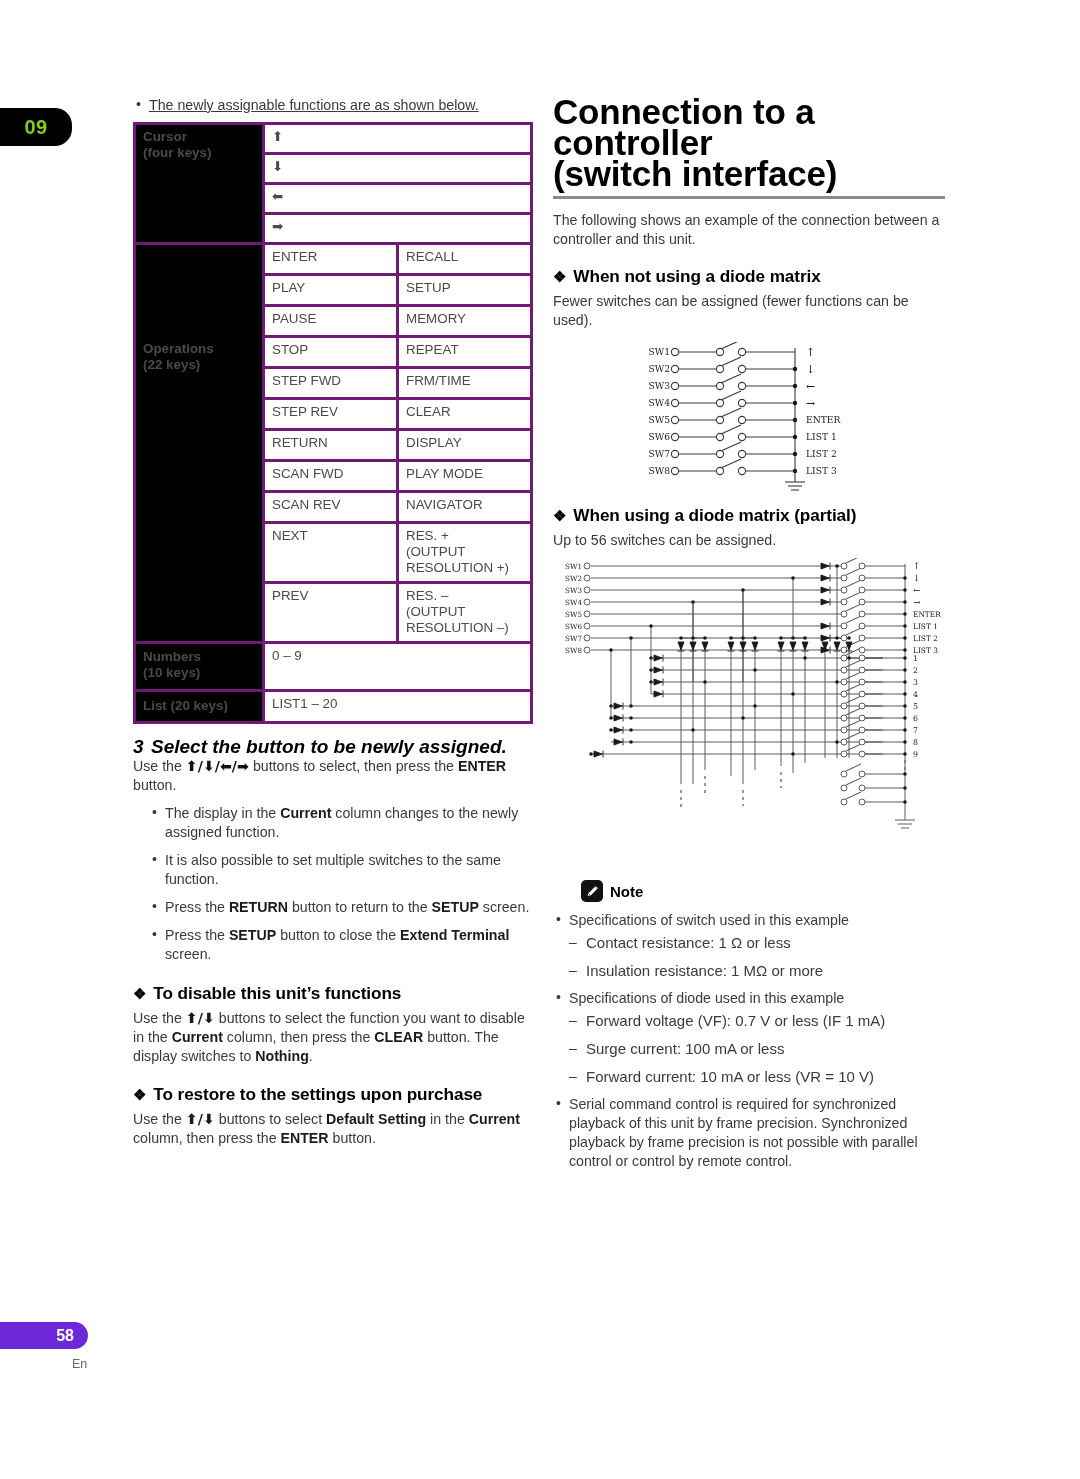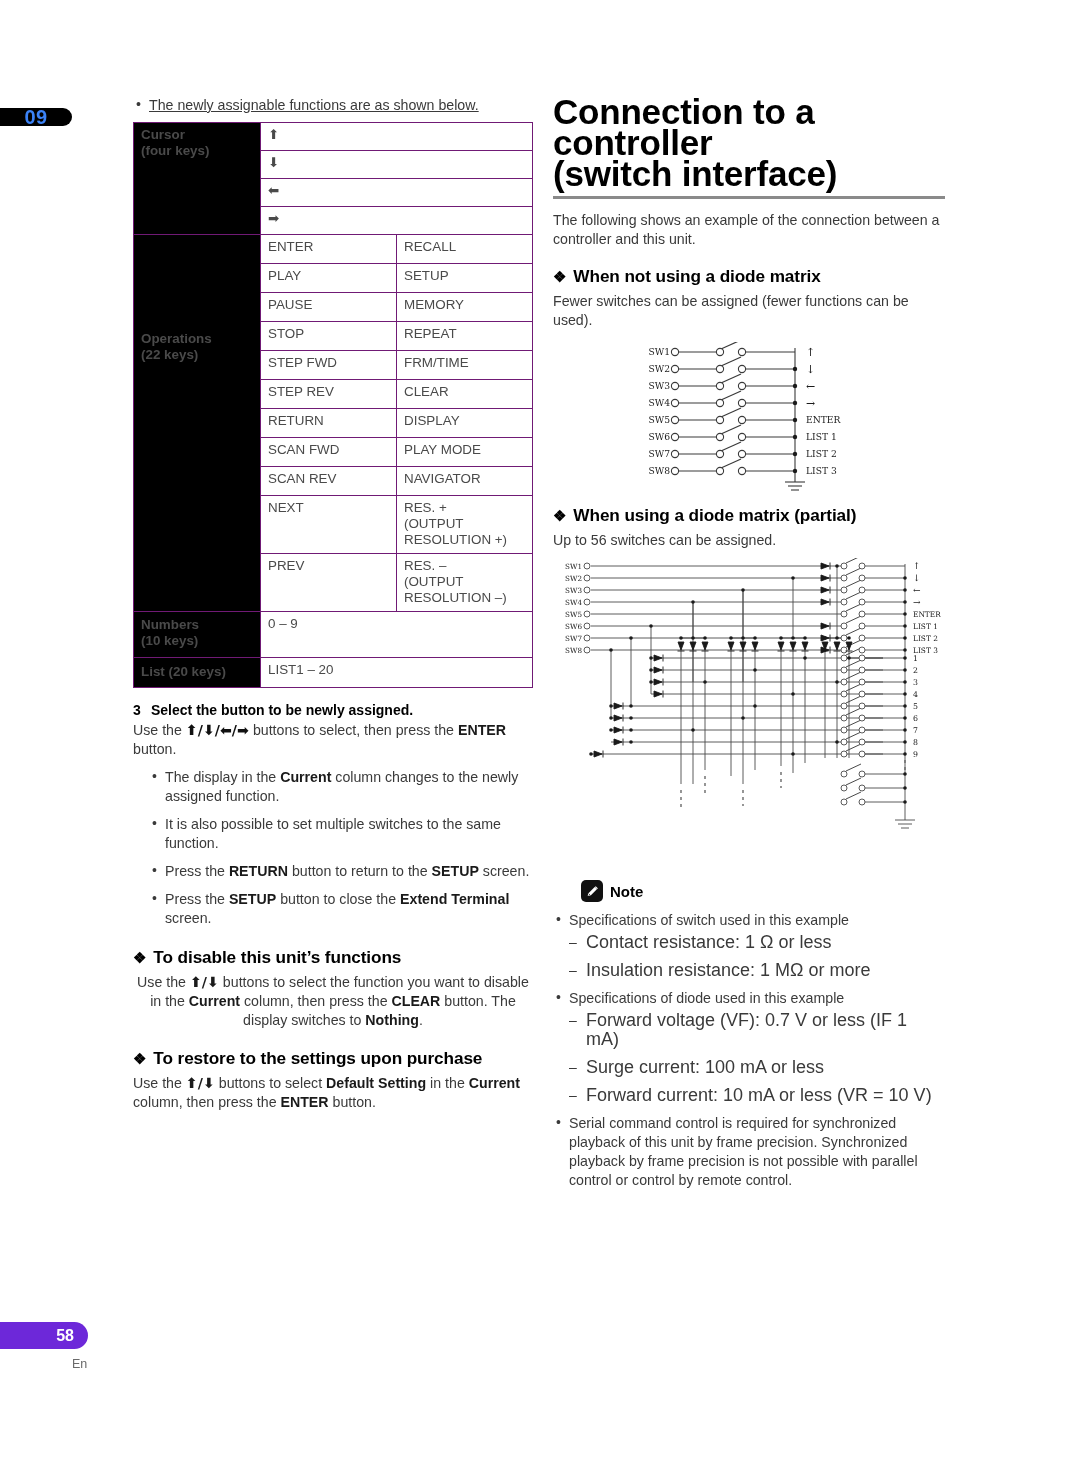--- a/index.html
+++ b/index.html
@@ -5,23 +5,23 @@
   html,body{margin:0;padding:0;}
   body{
     width:1080px;height:1479px;background:#fff;
     font-family:"Liberation Sans", sans-serif;
     color:#231f20;position:relative;overflow:hidden;
   }
   .page{position:absolute;inset:0;}
 
   
   .chapter-tab{
-    position:absolute;left:0;top:108px;width:72px;height:18px;
+    position:absolute;left:0;top:108px;width:72px;height:38px;
     background:#000;border-radius:0 17px 17px 0;
-    color:#3b82f6;font-weight:bold;font-size:20px;
+    color:#84cc16;font-weight:bold;font-size:20px;
     display:flex;align-items:center;justify-content:center;
     letter-spacing:.5px;
   }
 
   
   .col-left{position:absolute;left:133px;top:96px;width:400px;}
   .col-right{position:absolute;left:553px;top:96px;width:392px;}
 
   
   .body-text{font-size:14.2px;line-height:19px;color:#3a3a3a;}
@@ -30,33 +30,33 @@
   ul.bullets li{
     position:relative;padding-left:16px;margin-bottom:9px;
     font-size:14.2px;line-height:19px;color:#3a3a3a;
   }
   ul.bullets li:before{
     content:"\2022";position:absolute;left:3px;top:-1px;font-size:14px;color:#3a3a3a;
   }
   ul.dashes{list-style:none;margin:3px 0 0 0;padding:0;}
   ul.dashes li{
     position:relative;padding-left:17px;margin-bottom:9px;
-    font-size:18px;line-height:19px;color:#3a3a3a;
+    font-size:15px;line-height:19px;color:#3a3a3a;
   }
   ul.dashes li:before{
     content:"\2013";position:absolute;left:0;top:0;color:#3a3a3a;
   }
 
   .intro-bullet{position:relative;padding-left:16px;font-size:14.2px;line-height:19px;color:#3a3a3a;margin-bottom:7px;text-decoration:underline;}
   .intro-bullet:before{content:"\2022";position:absolute;left:3px;top:-1px;}
 
   
   table.fn-table{border-collapse:collapse;width:400px;table-layout:fixed;}
   table.fn-table td{
-    border:1px solid #701a75;
+    border:3px solid #701a75;
     font-size:13.4px;color:#4a4a4a;
     padding:4px 7px 5px 7px;vertical-align:top;
     line-height:16px;
   }
   td.cat{
     background:#000;color:#fff;font-weight:bold;font-size:13.6px;
     border-color:#000;vertical-align:bottom;line-height:16px;
     width:112px;padding-bottom:6px;
   }
   td.cat.mid{vertical-align:middle;}
@@ -69,21 +69,21 @@
     font-size:35px;line-height:31px;font-weight:bold;color:#000;
     margin:0;letter-spacing:-.2px;
   }
   .rule{height:3px;background:#8a8a8a;margin:7px 0 12px 0;}
   h2.sub{
     font-size:17.2px;font-weight:bold;color:#000;margin:0 0 4px 0;
     line-height:23px;letter-spacing:-.1px;
   }
   h2.sub .dia{font-size:15px;margin-right:7px;}
   h3.step{
-    font-size:14px;font-weight:bold;color:#000;margin:0 0 1px 0;line-height:19px;
+    font-size:19px;font-weight:bold;color:#000;margin:0 0 1px 0;line-height:19px;font-style:italic;
   }
   h3.step .num{display:inline-block;width:18px;}
 
   
   .note-head{display:flex;align-items:center;gap:7px;margin:0 0 9px 0;padding-left:28px;}
   .note-icon{
     width:22px;height:22px;background:#111;border-radius:5px;
     display:flex;align-items:center;justify-content:center;
   }
   .note-label{font-size:15px;font-weight:bold;color:#000;}
@@ -216,21 +216,21 @@
         <li>Press the <b>SETUP</b> button to close the <b>Extend Terminal</b> screen.</li>
       </ul>
     </div>
 
     <h2 class="sub" style="margin-top:18px;">
       <span class="dia">❖</span><span>To disable this unit’s functions</span>
     </h2>
     <div class="body-text" style="visibility: hidden;">
       Use the <b class="arrowglyph">⬇/⬇</b>
     </div>
-    <div class="body-text" style="margin-top:-19px;text-align:center;">
+    <div class="body-text" style="margin-top:-19px;">
       Use the <b class="arrowglyph">⬆/⬇</b> buttons to select the function you want to disable in the <b>Current</b> column, then press the <b>CLEAR</b> button. The display switches to <b>Nothing</b>.
     </div>
 
     <h2 class="sub" style="margin-top:17px;">
       <span class="dia">❖</span><span>To restore to the settings upon purchase</span>
     </h2>
     <div class="body-text">
       Use the <b class="arrowglyph">⬆/⬇</b> buttons to select <b>Default Setting</b> in the <b>Current</b> column, then press the <b>ENTER</b> button.
     </div>
   </div>

